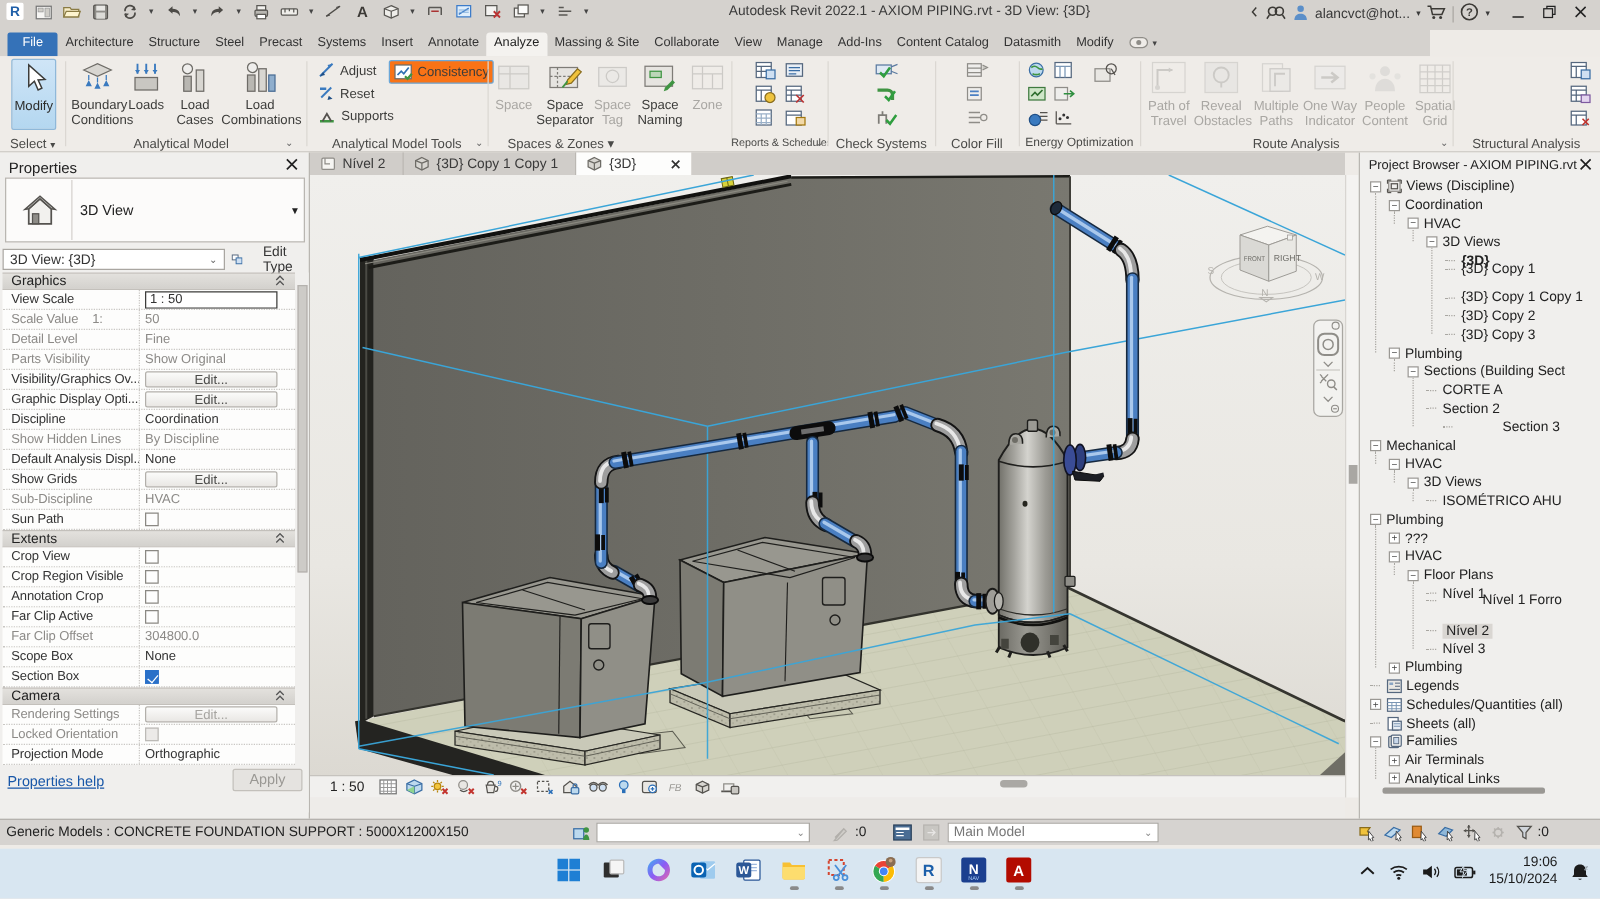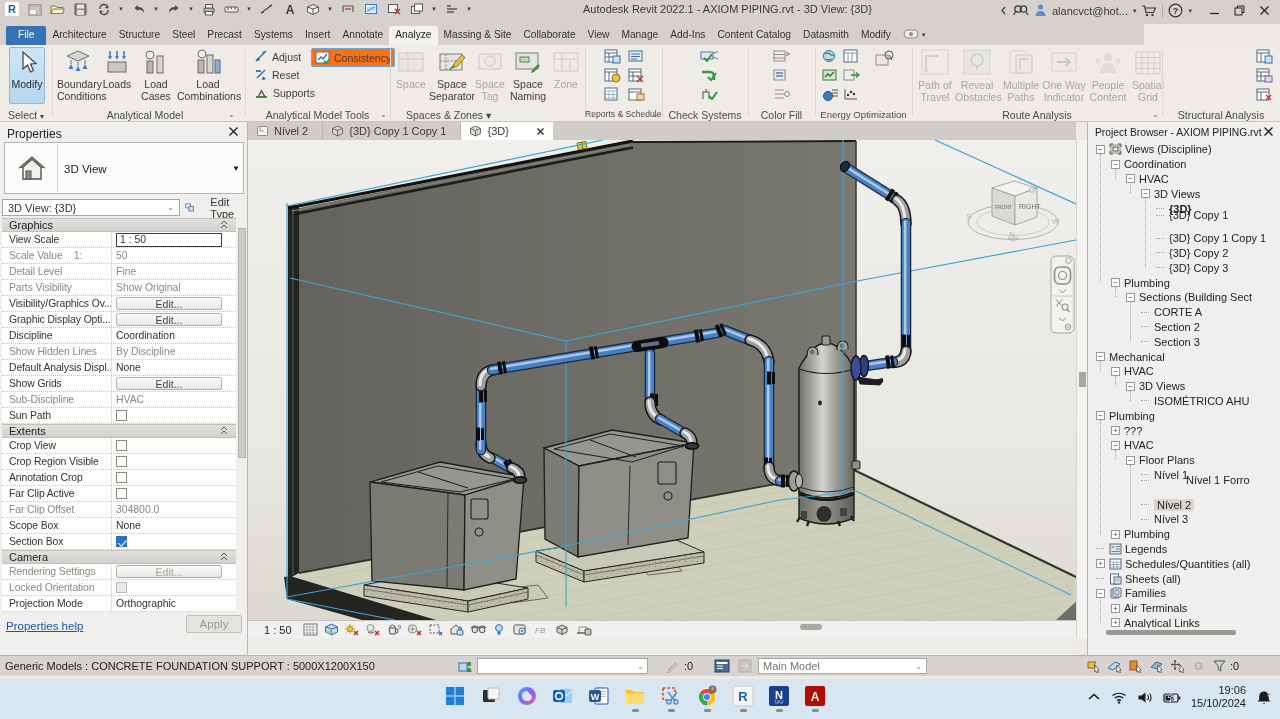--- a/index.html
+++ b/index.html
@@ -1267,21 +1267,21 @@
       <span style="white-space:nowrap;">Sections (Building Sect</span>
     </div>
     <div class="tree-row" style="top:182.8px;left:53px;">
       <span style="width:8px;height:0;border-top:1px dotted #a9a7a2;margin-right:5px;flex:none;"></span>
       <span style="white-space:nowrap;">CORTE A</span>
     </div>
     <div class="tree-row" style="top:197.60000000000002px;left:53px;">
       <span style="width:8px;height:0;border-top:1px dotted #a9a7a2;margin-right:5px;flex:none;"></span>
       <span style="white-space:nowrap;">Section 2</span>
     </div>
-    <div class="tree-row" style="top:212.40000000000003px;left:53px;">
+    <div class="tree-row" style="top:212.40000000000003px;left:66px;gap:35px;">
       <span style="width:8px;height:0;border-top:1px dotted #a9a7a2;margin-right:5px;flex:none;"></span>
       <span style="white-space:nowrap;">Section 3</span>
     </div>
     <div class="tree-row" style="top:227.20000000000005px;left:8px;">
       <span class="tgl">−</span>
       <span style="white-space:nowrap;">Mechanical</span>
     </div>
     <div class="tree-row" style="top:242.00000000000006px;left:23px;">
       <span class="tgl">−</span>
       <span style="white-space:nowrap;">HVAC</span>

